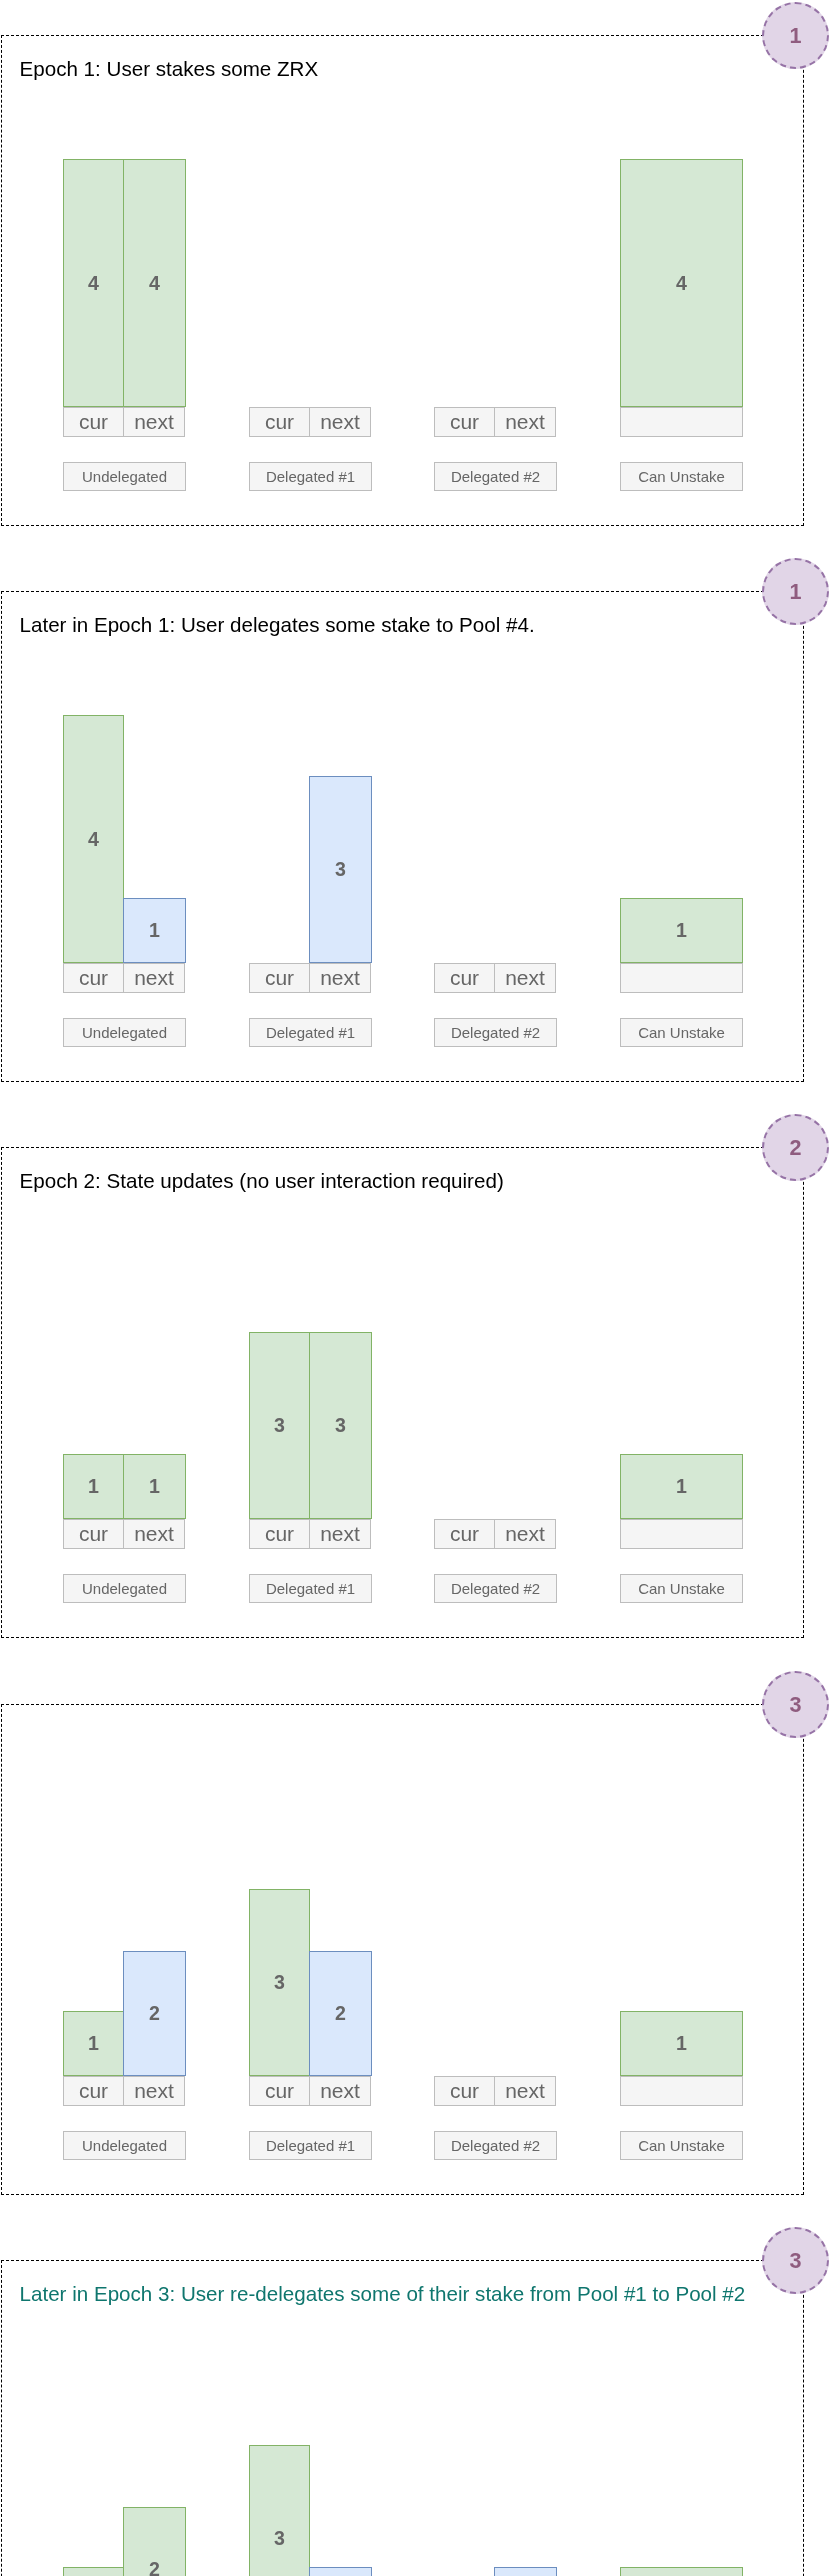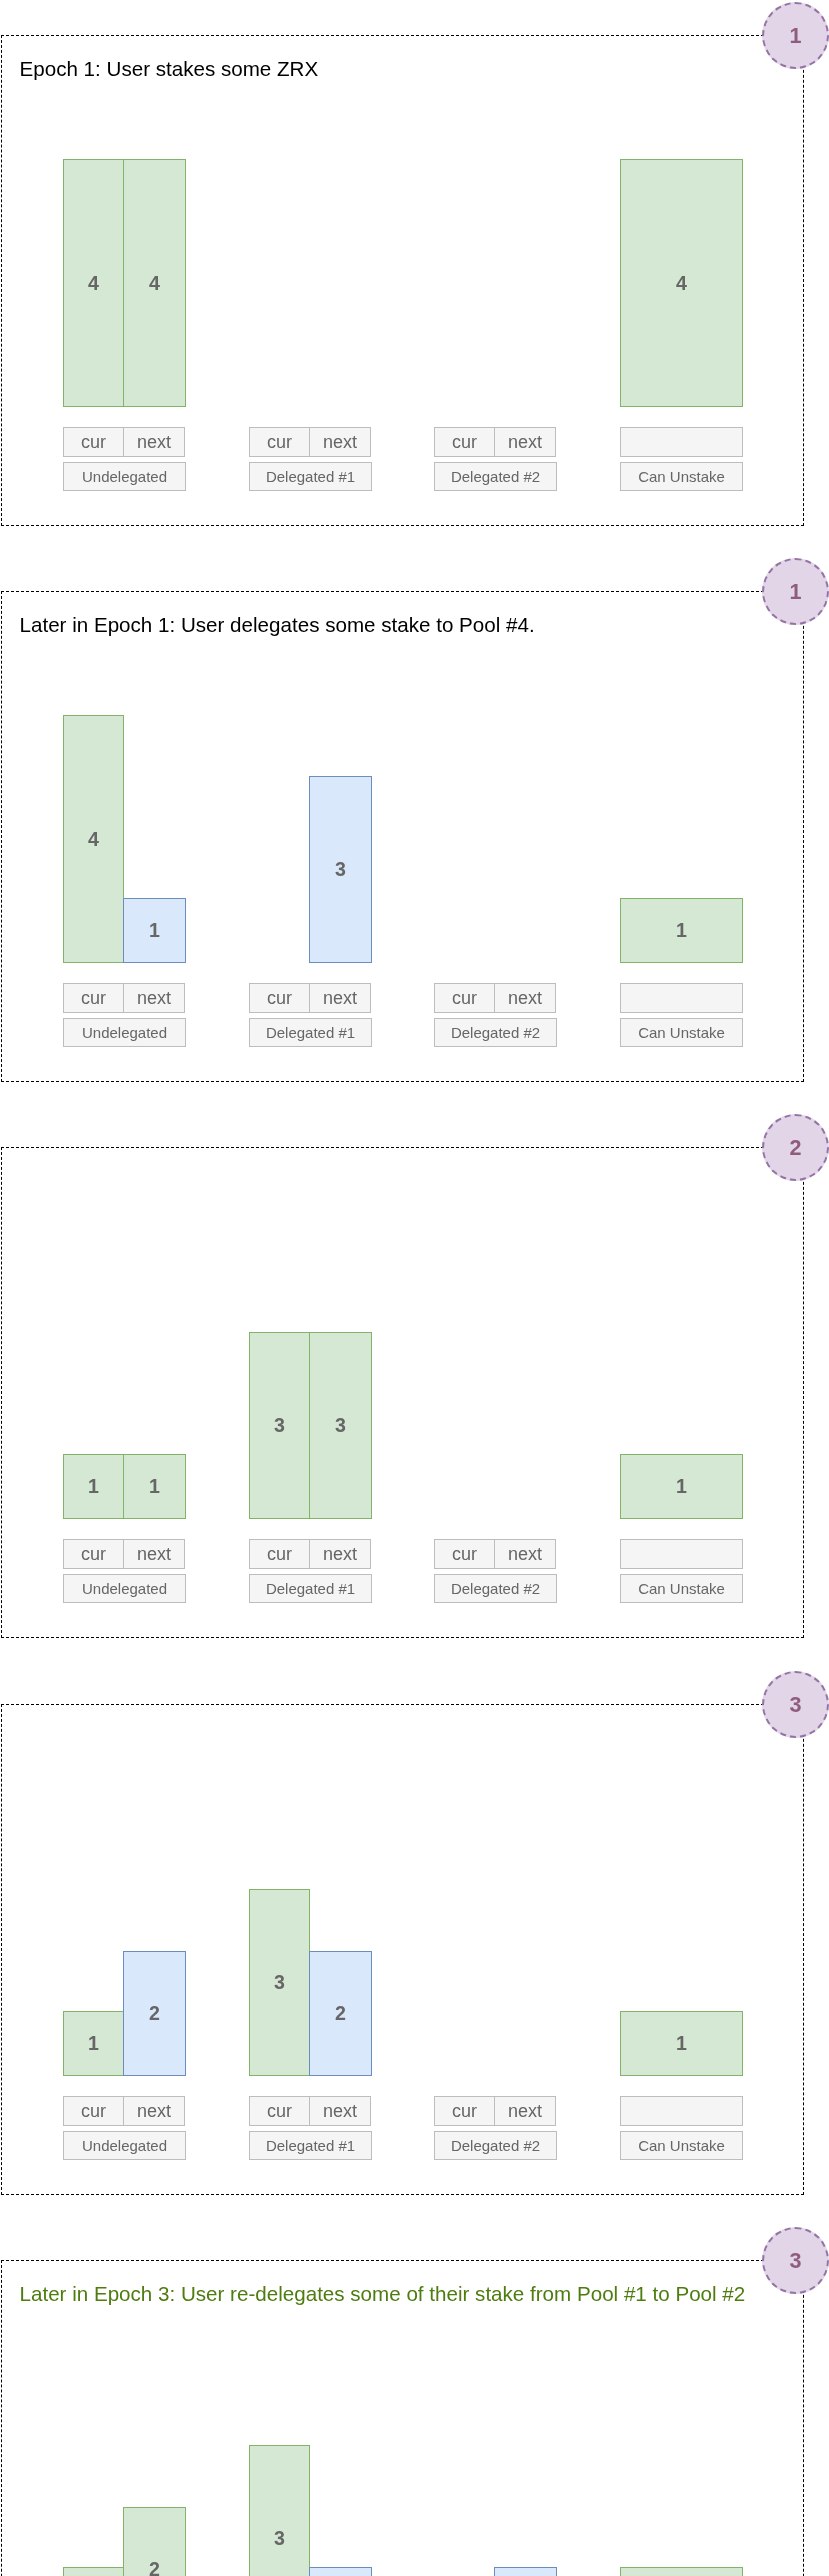--- a/index.html
+++ b/index.html
@@ -23,21 +23,21 @@
   .group{position:absolute;top:0;width:123px;height:435px;}
   .bar{
     position:absolute;box-sizing:border-box;border:1.5px solid;
     display:flex;align-items:center;justify-content:center;
   }
   .bar-value{font-size:19.6px;font-weight:bold;}
   .cell{
     position:absolute;box-sizing:border-box;border:1px solid #bdbdbd;background:#f5f5f5;
     display:flex;align-items:center;justify-content:center;
   }
-  .cell-header{font-size:18px;margin-top:20px;}
+  .cell-header{font-size:21px;}
   .cell-name{font-size:15px;font-weight:normal;margin-top:24px;}
 </style>
 </head>
 <body>
 
 <div id="canvas">
     <div class="panel" style="top: 35px;">
       <div class="panel-frame" style="border-color: rgb(0, 0, 0);"></div>
       <div class="badge" style="background: rgb(225, 213, 231); border-color: rgb(150, 115, 166);">
         <div class="badge-num" style="color: rgb(143, 92, 127);">1</div>
@@ -108,20 +108,21 @@
         </div>
         <div class="cell cell-header" style="top: 372px; height: 30px; left: 0px; width: 123px; background: rgb(245, 245, 245); border-color: rgb(189, 189, 189);"></div>
         <div class="cell cell-name" style="top: 403px; height: 29px; left: 0px; width: 123px; color: rgb(102, 102, 102); background: rgb(245, 245, 245); border-color: rgb(189, 189, 189);">Can Unstake</div>
       </div>
     </div>
     <div class="panel" style="top: 1147px;">
       <div class="panel-frame" style="border-color: rgb(0, 0, 0);"></div>
       <div class="badge" style="background: rgb(225, 213, 231); border-color: rgb(150, 115, 166);">
         <div class="badge-num" style="color: rgb(143, 92, 127);">2</div>
       </div>
+      <div class="panel-title" style="color: rgb(0, 0, 0);">Epoch 2: State updates (no user interaction required)</div>
       <div class="group" style="left: 62px;">
         <div class="bar" style="left: 0px; width: 61px; top: 307px; height: 65px; background: rgb(213, 232, 212); border-color: rgb(130, 179, 102);">
           <div class="bar-value" style="color: rgb(102, 102, 102);">1</div>
         </div>
         <div class="bar" style="left: 60px; width: 63px; top: 307px; height: 65px; background: rgb(213, 232, 212); border-color: rgb(130, 179, 102);">
           <div class="bar-value" style="color: rgb(102, 102, 102);">1</div>
         </div>
         <div class="cell cell-header" style="top: 372px; height: 30px; color: rgb(102, 102, 102); background: rgb(245, 245, 245); border-color: rgb(189, 189, 189); left: 0px; width: 61px;">cur</div>
         <div class="cell cell-header" style="top: 372px; height: 30px; color: rgb(102, 102, 102); background: rgb(245, 245, 245); border-color: rgb(189, 189, 189); left: 60px; width: 62px;">next</div>
         <div class="cell cell-name" style="top: 403px; height: 29px; left: 0px; width: 123px; color: rgb(102, 102, 102); background: rgb(245, 245, 245); border-color: rgb(189, 189, 189);">Undelegated</div>
@@ -188,21 +189,21 @@
         </div>
         <div class="cell cell-header" style="top: 372px; height: 30px; left: 0px; width: 123px; background: rgb(245, 245, 245); border-color: rgb(189, 189, 189);"></div>
         <div class="cell cell-name" style="top: 403px; height: 29px; left: 0px; width: 123px; color: rgb(102, 102, 102); background: rgb(245, 245, 245); border-color: rgb(189, 189, 189);">Can Unstake</div>
       </div>
     </div>
     <div class="panel" style="top: 2260px;">
       <div class="panel-frame" style="border-color: rgb(0, 0, 0);"></div>
       <div class="badge" style="background: rgb(225, 213, 231); border-color: rgb(150, 115, 166);">
         <div class="badge-num" style="color: rgb(143, 92, 127);">3</div>
       </div>
-      <div class="panel-title" style="color: #4d7c0f;">Later in Epoch 3: User re-delegates some of their stake from Pool #1 to Pool #2</div>
+      <div class="panel-title" style="color: #0f766e;">Later in Epoch 3: User re-delegates some of their stake from Pool #1 to Pool #2</div>
       <div class="group" style="left: 62px;">
         <div class="bar" style="left: 0px; width: 61px; top: 307px; height: 65px; background: rgb(213, 232, 212); border-color: rgb(130, 179, 102);"></div>
         <div class="bar" style="left: 60px; width: 63px; top: 247px; height: 125px; background: rgb(213, 232, 212); border-color: rgb(130, 179, 102);">
           <div class="bar-value" style="color: rgb(102, 102, 102);">2</div>
         </div>
       </div>
       <div class="group" style="left: 248px;">
         <div class="bar" style="left: 0px; width: 61px; top: 185px; height: 187px; background: rgb(213, 232, 212); border-color: rgb(130, 179, 102);">
           <div class="bar-value" style="color: rgb(102, 102, 102);">3</div>
         </div>

